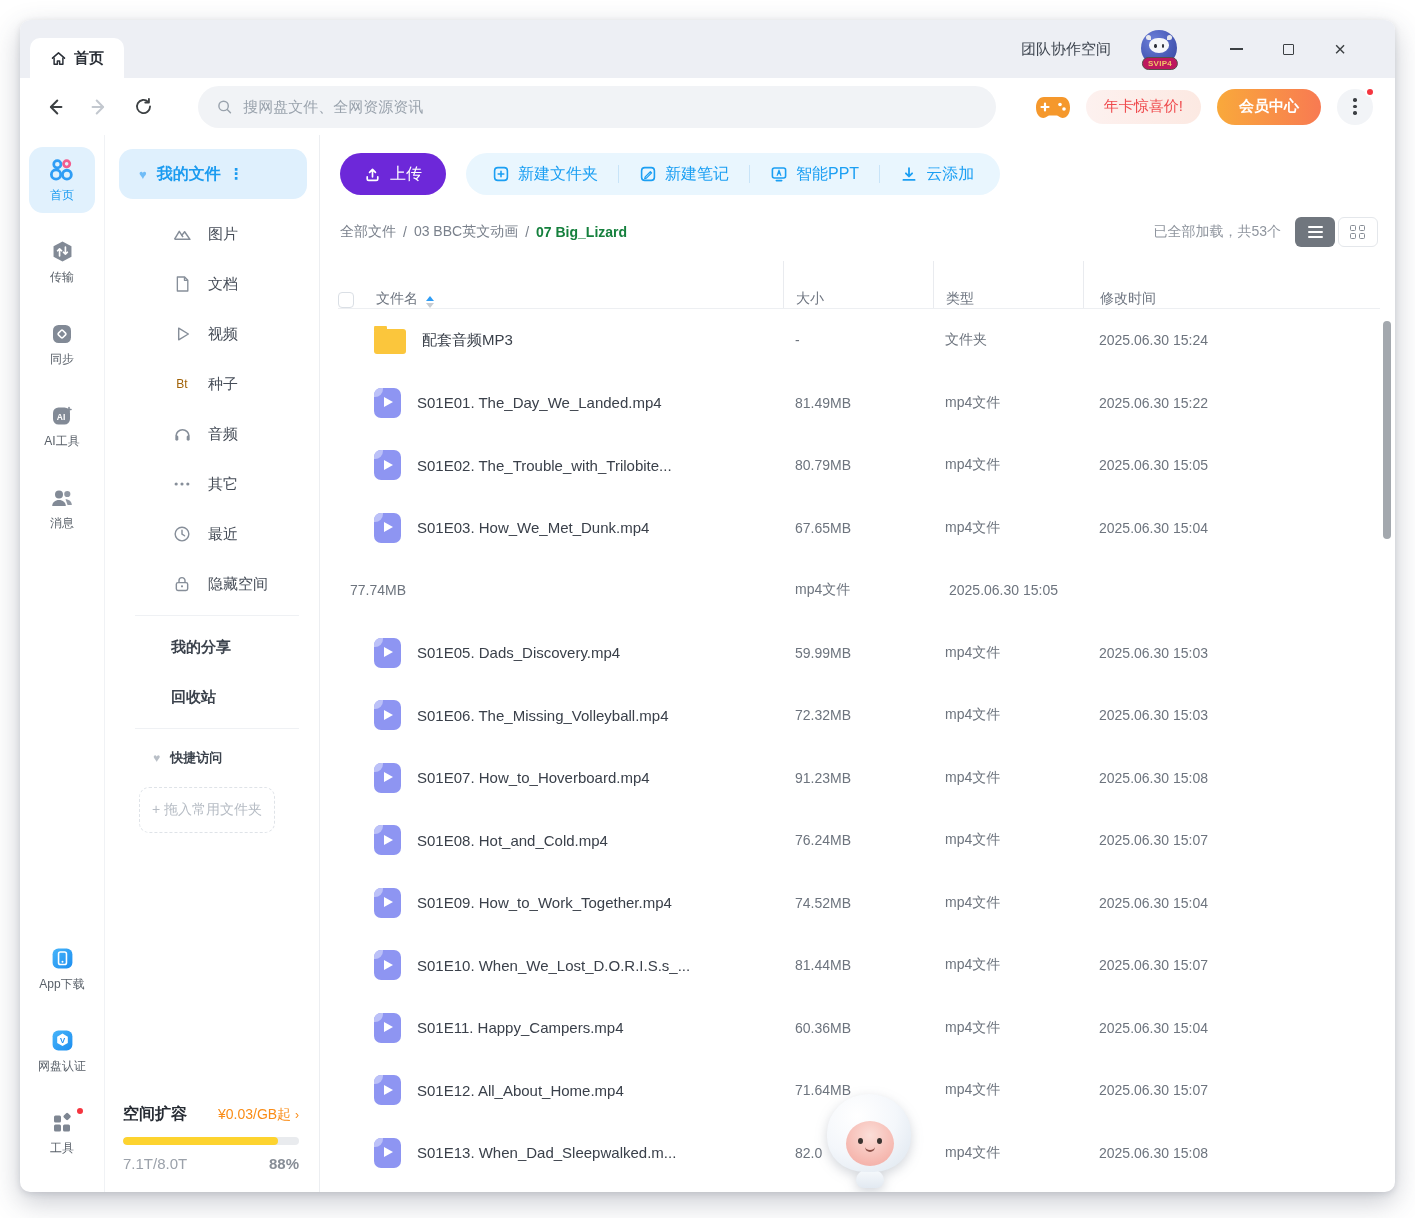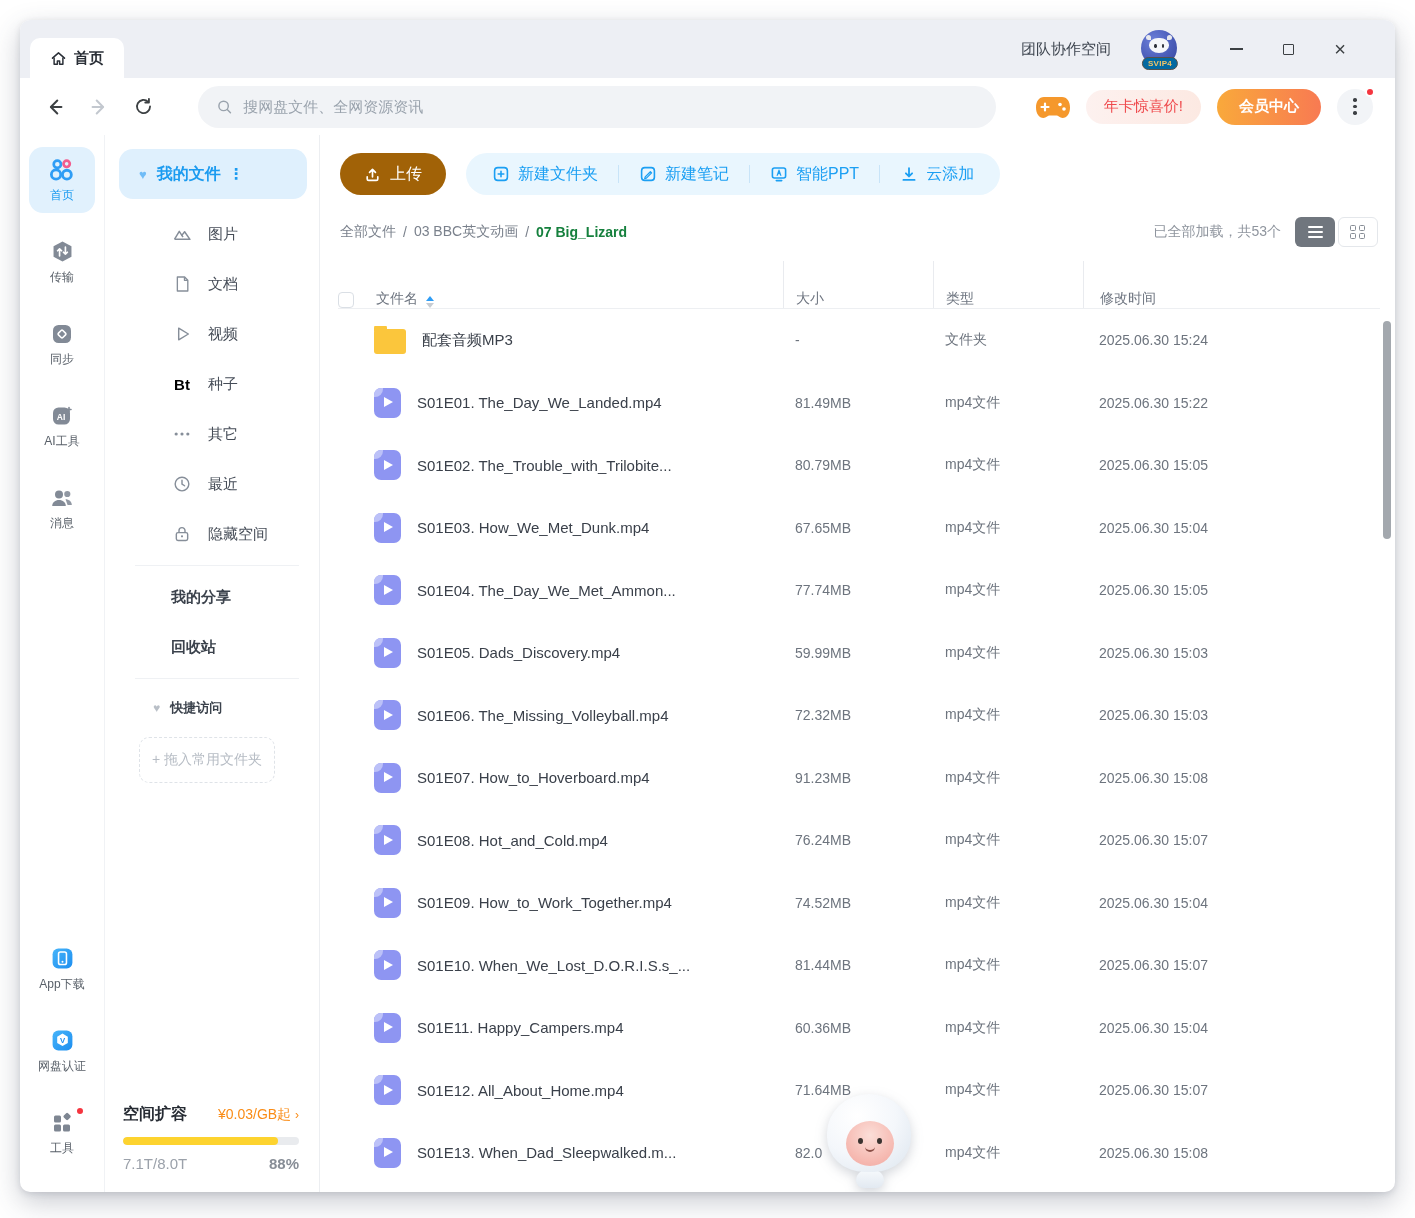--- a/index.html
+++ b/index.html
@@ -20,21 +20,21 @@
   .avatar .ball { width:36px; height:36px; border-radius:50%;
     background:radial-gradient(circle at 35% 30%, #6d80da 0%, #4a5cb8 55%, #35459c 100%);
     position:relative; overflow:hidden; }
   .avatar .cow { position:absolute; left:8px; top:8px; width:20px; height:15px; background:#f5f6fa;
     border-radius:45% 45% 50% 50%; }
   .avatar .cow i { position:absolute; width:2.5px; height:3.5px; background:#30333d; border-radius:50%; top:6px; }
   .avatar .cow i.l { left:5px; } .avatar .cow i.r { right:5px; }
   .avatar .horn { position:absolute; width:5px; height:5px; background:#e8e9ee; border-radius:50% 50% 0 50%; top:5px; }
   .avatar .horn.l { left:5px; } .avatar .horn.r { right:5px; transform:scaleX(-1); }
   .avatar .badge { position:absolute; left:50%; transform:translateX(-50%); bottom:-2px;
-    background:#0369a1; color:#f1c468; border:1px solid #57514a; font-size:8px; font-weight:700;
+    background:#be185d; color:#f1c468; border:1px solid #57514a; font-size:8px; font-weight:700;
     padding:1px 5px; border-radius:7px; letter-spacing:.3px; white-space:nowrap; }
   .winbtn { width:34px; height:34px; display:flex; align-items:center; justify-content:center;
     color:#3c4043; cursor:pointer; margin-left:18px; }
   .ic-min { width:13px; height:2px; background:#3c4043; }
   .ic-max { width:11px; height:11px; border:1.6px solid #3c4043; border-radius:1px; }
   .ic-close { font-size:20px; line-height:1; color:#3c4043; }
 
   
   .navrow { height:57px; background:#fff; display:flex; align-items:center; padding:0 22px 0 20px; }
   .navbtn { width:30px; height:30px; display:flex; align-items:center; justify-content:center; cursor:pointer; margin-right:14px; }
@@ -72,21 +72,21 @@
 
   
   .side { width:215px; border-right:1px solid #eceef1; display:flex; flex-direction:column; padding-top:14px; }
   .myfiles { margin:0 12px 10px 14px; height:50px; background:#dff0fd; border-radius:14px;
     display:flex; align-items:center; padding:0 14px 0 20px; cursor:pointer; }
   .myfiles .heart { color:#6fbcf7; font-size:13px; margin-right:10px; }
   .myfiles .lb { font-size:16px; font-weight:700; color:#1b9bf0; }
   .myfiles .menu { margin-left:8px; color:#1b9bf0; font-size:15px; font-weight:700; letter-spacing:1px; }
   .cat { height:50px; display:flex; align-items:center; padding-left:66px; gap:15px; cursor:pointer; }
   .cat .ci { width:22px; display:flex; justify-content:center; color:#868e99; }
-  .cat .ci.bt { font-size:15px; font-weight:700; color:#000000; }
+  .cat .ci.bt { font-size:12px; font-weight:400; color:#a16207; }
   .cat .lb { font-size:15px; color:#454c57; }
   .side-div { height:1px; background:#eff1f4; margin:6px 20px 6px 30px; }
   .slink { height:50px; display:flex; align-items:center; padding-left:66px; font-size:15px;
     font-weight:600; color:#3b424c; cursor:pointer; }
   .qa { height:46px; display:flex; align-items:center; padding-left:48px; gap:10px; cursor:pointer; }
   .qa .heart { color:#b9bfc7; font-size:12px; }
   .qa .lb { font-size:13px; font-weight:700; color:#3b424c; }
   .dropzone { margin:6px 44px 0 34px; height:46px; border:1.5px dashed #dfe3e8; border-radius:10px;
     display:flex; align-items:center; justify-content:center; font-size:14px; color:#b6bcc4; }
   .side-spacer { flex:1; }
@@ -97,21 +97,21 @@
   .st-price .chev { font-size:12px; }
   .st-bar { height:8px; border-radius:4px; background:#e9ebee; overflow:hidden; margin-bottom:10px; }
   .st-fill { height:100%; border-radius:4px; background:#fdd32f; }
   .st-bottom { display:flex; align-items:center; justify-content:space-between; }
   .st-usage { font-size:15px; color:#9ba1aa; }
   .st-pct { font-size:15px; font-weight:700; color:#878d96; }
 
   
   .main { flex:1; position:relative; padding:18px 15px 0 18px; display:flex; flex-direction:column; }
   .toolbar { display:flex; align-items:center; gap:20px; margin-left:2px; }
-  .btn-upload { height:42px; padding:0 24px; border:none; border-radius:21px; background:#a16207;
+  .btn-upload { height:42px; padding:0 24px; border:none; border-radius:21px; background:#6d28d9;
     color:#fff; font-size:16px; display:flex; align-items:center; gap:9px; cursor:pointer; font-family:inherit; }
   .tgroup { height:42px; background:#e9f6fe; border-radius:21px; display:flex; align-items:center; padding:0 6px; }
   .tg-item { height:42px; border:none; background:transparent; padding:0 20px; display:flex; align-items:center;
     gap:8px; color:#1b9ff3; font-size:16px; cursor:pointer; font-family:inherit; }
   .tg-sep { width:1px; height:18px; background:#c8e4f8; }
 
   .crumbrow { display:flex; align-items:center; margin-top:22px; padding:0 2px; }
   .crumbs { font-size:14px; color:#7a818c; display:flex; gap:7px; align-items:center; }
   .crumbs .bcur { color:#15803d; font-weight:700; }
   .crumbs span { cursor:pointer; }
@@ -396,20 +396,30 @@
           </svg>
         </span>
         <span class="lb">视频</span>
       </div>
       <div class="cat">
         <span class="ci bt">Bt</span>
         <span class="lb">种子</span>
       </div>
       <div class="cat">
         <span class="ci">
+          <svg width="21" height="21" viewBox="0 0 24 24">
+            <path d="M4.6 14a7.4 7.4 0 0 1 14.8 0" fill="none" stroke="#868e99" stroke-width="1.8"></path>
+            <rect x="3.8" y="13" width="3.4" height="6.2" rx="1.7" fill="#868e99"></rect>
+            <rect x="16.8" y="13" width="3.4" height="6.2" rx="1.7" fill="#868e99"></rect>
+          </svg>
+        </span>
+        <span class="lb">音频</span>
+      </div>
+      <div class="cat">
+        <span class="ci">
           <svg width="20" height="20" viewBox="0 0 24 24" fill="#868e99">
             <circle cx="5" cy="12" r="1.9"></circle>
               <circle cx="12" cy="12" r="1.9"></circle>
               <circle cx="19" cy="12" r="1.9"></circle>
           </svg>
         </span>
         <span class="lb">其它</span>
       </div>
       <div class="cat">
         <span class="ci">
@@ -586,26 +596,20 @@
               <span class="icon-video">
                 <i></i>
               </span>
               <span class="fname">S01E03. How_We_Met_Dunk.mp4</span>
             </div>
             <div class="c-size">67.65MB</div>
             <div class="c-type">mp4文件</div>
             <div class="c-mod">2025.06.30 15:04</div>
           </div>
           <div class="frow">
-            <div class="c-name">
-              <span class="icon-video">
-                <i></i>
-              </span>
-              <span class="fname">S01E04. The_Day_We_Met_Ammon...</span>
-            </div>
             <div class="c-size">77.74MB</div>
             <div class="c-type">mp4文件</div>
             <div class="c-mod">2025.06.30 15:05</div>
           </div>
           <div class="frow">
             <div class="c-name">
               <span class="icon-video">
                 <i></i>
               </span>
               <span class="fname">S01E05. Dads_Discovery.mp4</span>

